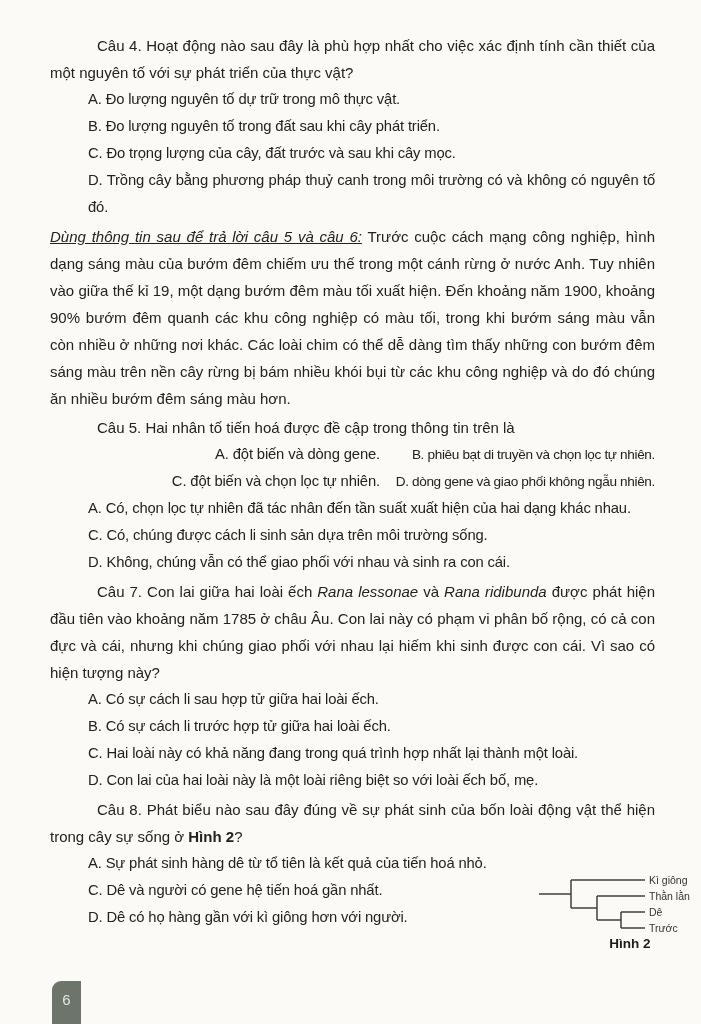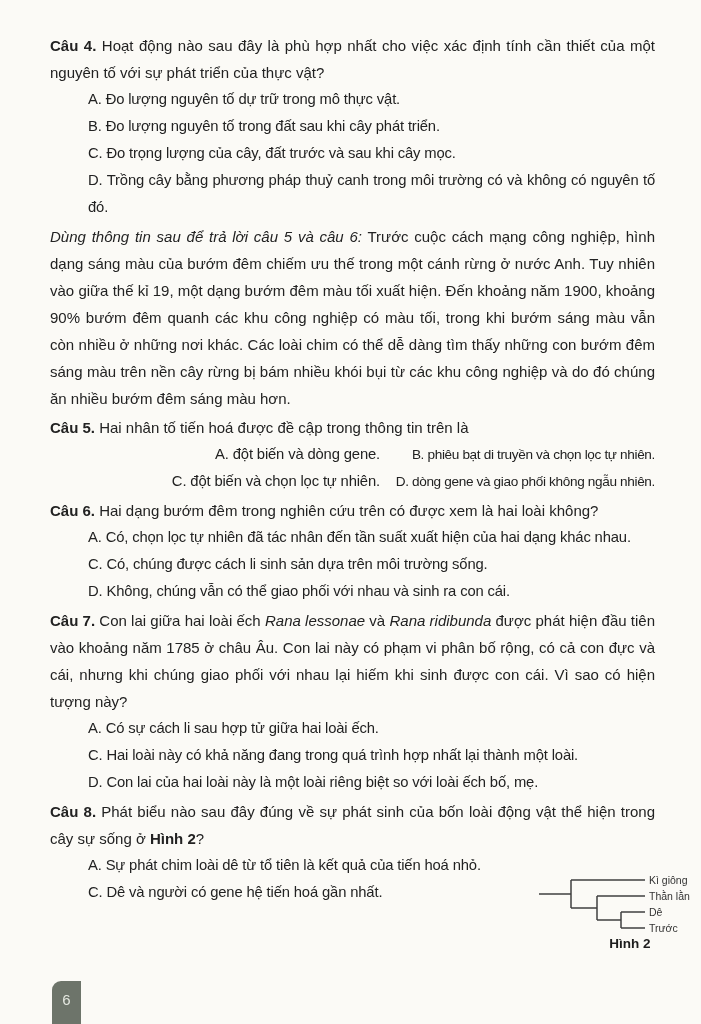--- a/index.html
+++ b/index.html
@@ -16,28 +16,28 @@
     position: absolute;
     top: 30px; left: 50px;
     width: 605px;
   }
   .stem {
     margin: 2px 0 0 0;
     font-size: 15px;
     line-height: 27px;
     text-align: justify;
   }
-  .qlabel { font-weight: 700; }
+  .qlabel { font-weight: 400; margin-left: 47px; }
   .info {
     margin: 2px 0 0 0;
     font-size: 15px;
     line-height: 27px;
     text-align: justify;
   }
-  .info em { font-style: italic; }
+  .info em { font-style: italic; text-decoration: underline; }
   .options { margin: 0 0 0 38px; }
   .option {
     margin: 0;
     font-size: 14.8px;
     letter-spacing: -0.15px;
     line-height: 27px;
     text-align: justify;
   }
   .grid2 {
     display: grid;
@@ -113,42 +113,43 @@
       <p class="stem"><strong class="qlabel">Câu 5.</strong> <span>Hai nhân tố tiến hoá được đề cập trong thông tin trên là</span></p>
       <div class="options grid2">
         <p class="option">A. đột biến và dòng gene.</p>
         <p class="option condensed">B. phiêu bạt di truyền và chọn lọc tự nhiên.</p>
         <p class="option">C. đột biến và chọn lọc tự nhiên.</p>
         <p class="option condensed">D. dòng gene và giao phối không ngẫu nhiên.</p>
       </div>
     </section>
 
     <section>
-      <p class="stem"><strong class="qlabel">Câu 6.</strong> <span>Hai dạng bướm đêm trong nghiên cứu trên có được xem là hai loài không?</span></p>
       <div class="options">
         <p class="option">A. Có, chọn lọc tự nhiên đã tác nhân đến tần suất xuất hiện của hai dạng khác nhau.</p>
         <p class="option">C. Có, chúng được cách li sinh sản dựa trên môi trường sống.</p>
         <p class="option">D. Không, chúng vẫn có thể giao phối với nhau và sinh ra con cái.</p>
       </div>
     </section>
 
     <section>
       <p class="stem"><strong class="qlabel">Câu 7.</strong> <span>Con lai giữa hai loài ếch </span><em>Rana lessonae</em><span> và </span><em>Rana ridibunda</em><span> được phát hiện đầu tiên vào khoảng năm 1785 ở châu Âu. Con lai này có phạm vi phân bố rộng, có cả con đực và cái, nhưng khi chúng giao phối với nhau lại hiếm khi sinh được con cái. Vì sao có hiện tượng này?</span></p>
       <div class="options">
         <p class="option">A. Có sự cách li sau hợp tử giữa hai loài ếch.</p>
+        <p class="option">B. Có sự cách li trước hợp tử giữa hai loài ếch.</p>
         <p class="option">C. Hai loài này có khả năng đang trong quá trình hợp nhất lại thành một loài.</p>
         <p class="option">D. Con lai của hai loài này là một loài riêng biệt so với loài ếch bố, mẹ.</p>
       </div>
     </section>
 
     <section>
       <p class="stem"><strong class="qlabel">Câu 8.</strong> <span>Phát biểu nào sau đây đúng về sự phát sinh của bốn loài động vật thể hiện trong cây sự sống ở </span><strong>Hình 2</strong><span>?</span></p>
       <div class="options">
-        <p class="option">A. Sự phát chim loài dê từ tổ tiên là kết quả của tiến hoá nhỏ.</p>
+        <p class="option">A. Sự phát sinh hàng dê từ tổ tiên là kết quả của tiến hoá nhỏ.</p>
         <p class="option">C. Dê và người có gene hệ tiến hoá gần nhất.</p>
+        <p class="option">D. Dê có họ hàng gần với kì giông hơn với người.</p>
       </div>
     </section>
   </main>
 
   <figure class="fig2">
     <svg width="112" height="64" viewBox="0 0 112 64">
       <g stroke="#3f3f3f" stroke-width="1.5" fill="none">
         <line x1="4" y1="24" x2="36" y2="24"></line>
         <line x1="36" y1="10" x2="36" y2="38"></line>
         <line x1="36" y1="10" x2="110" y2="10"></line>

